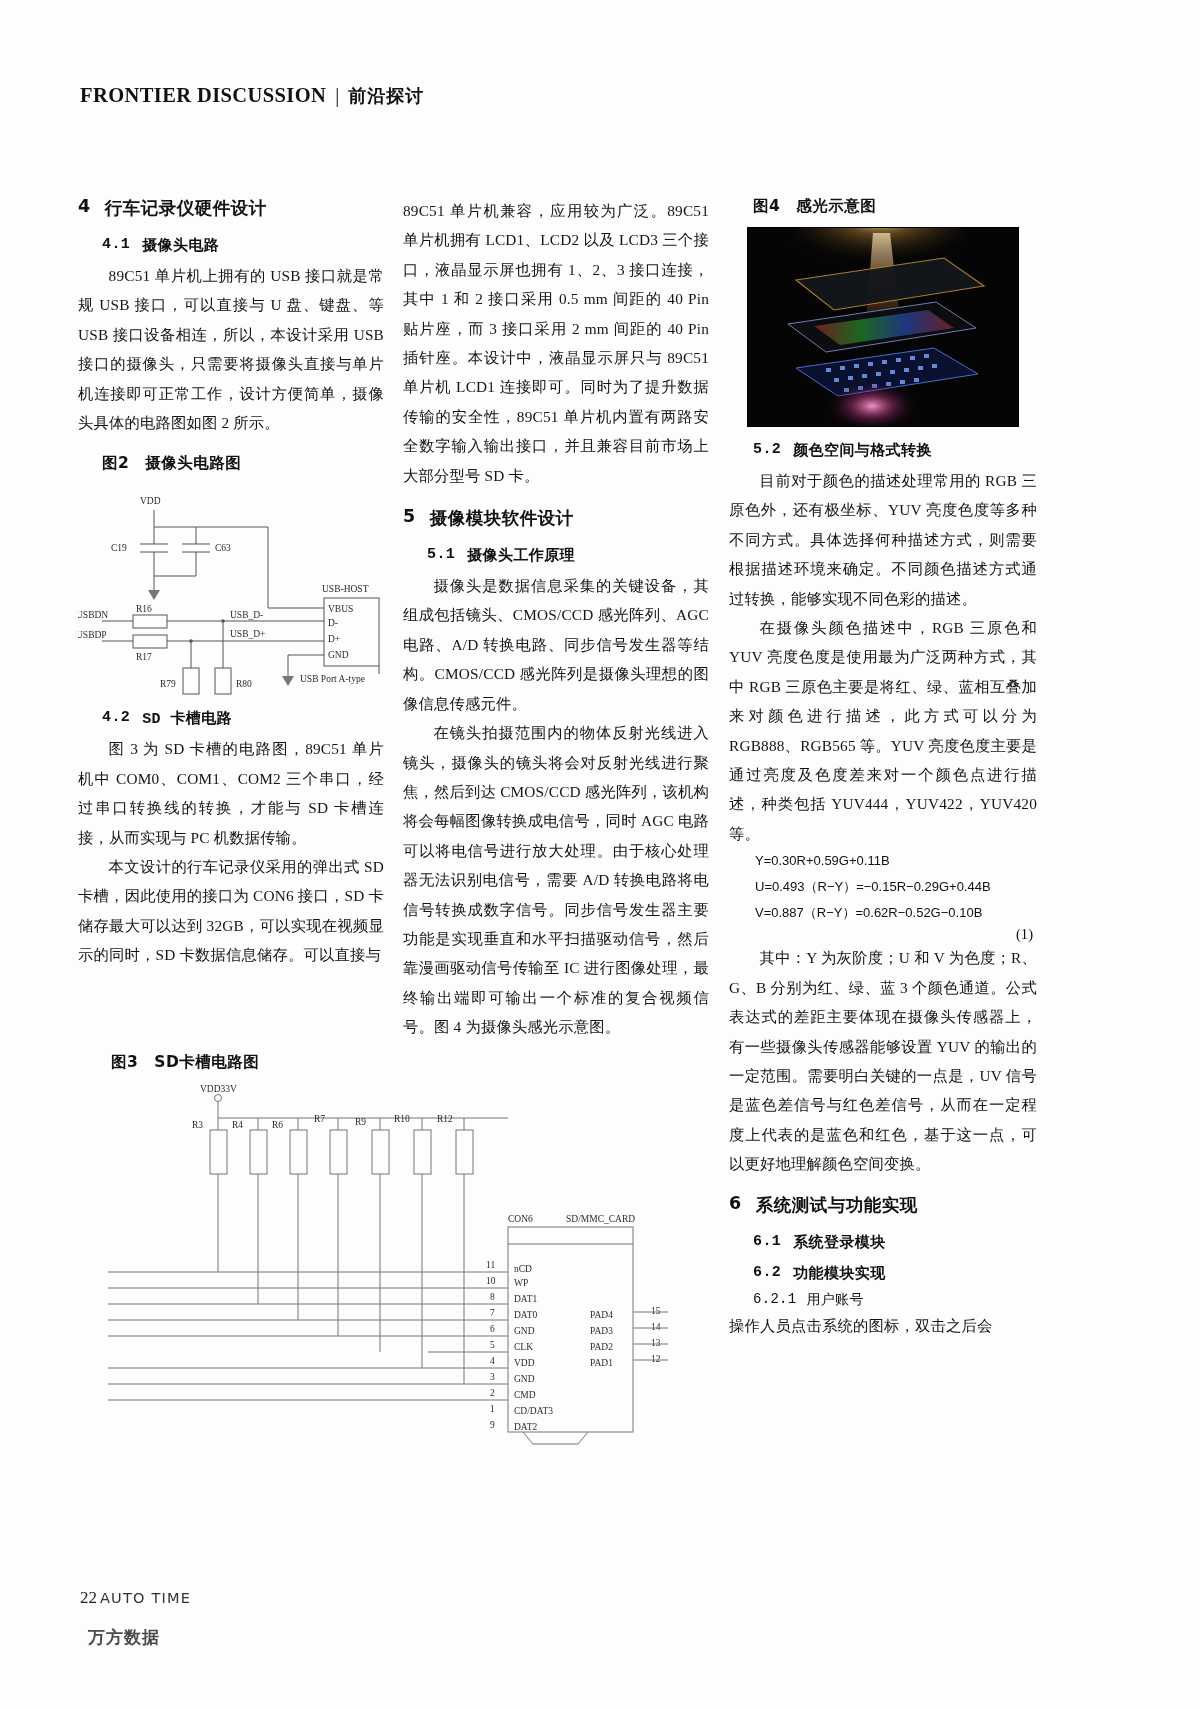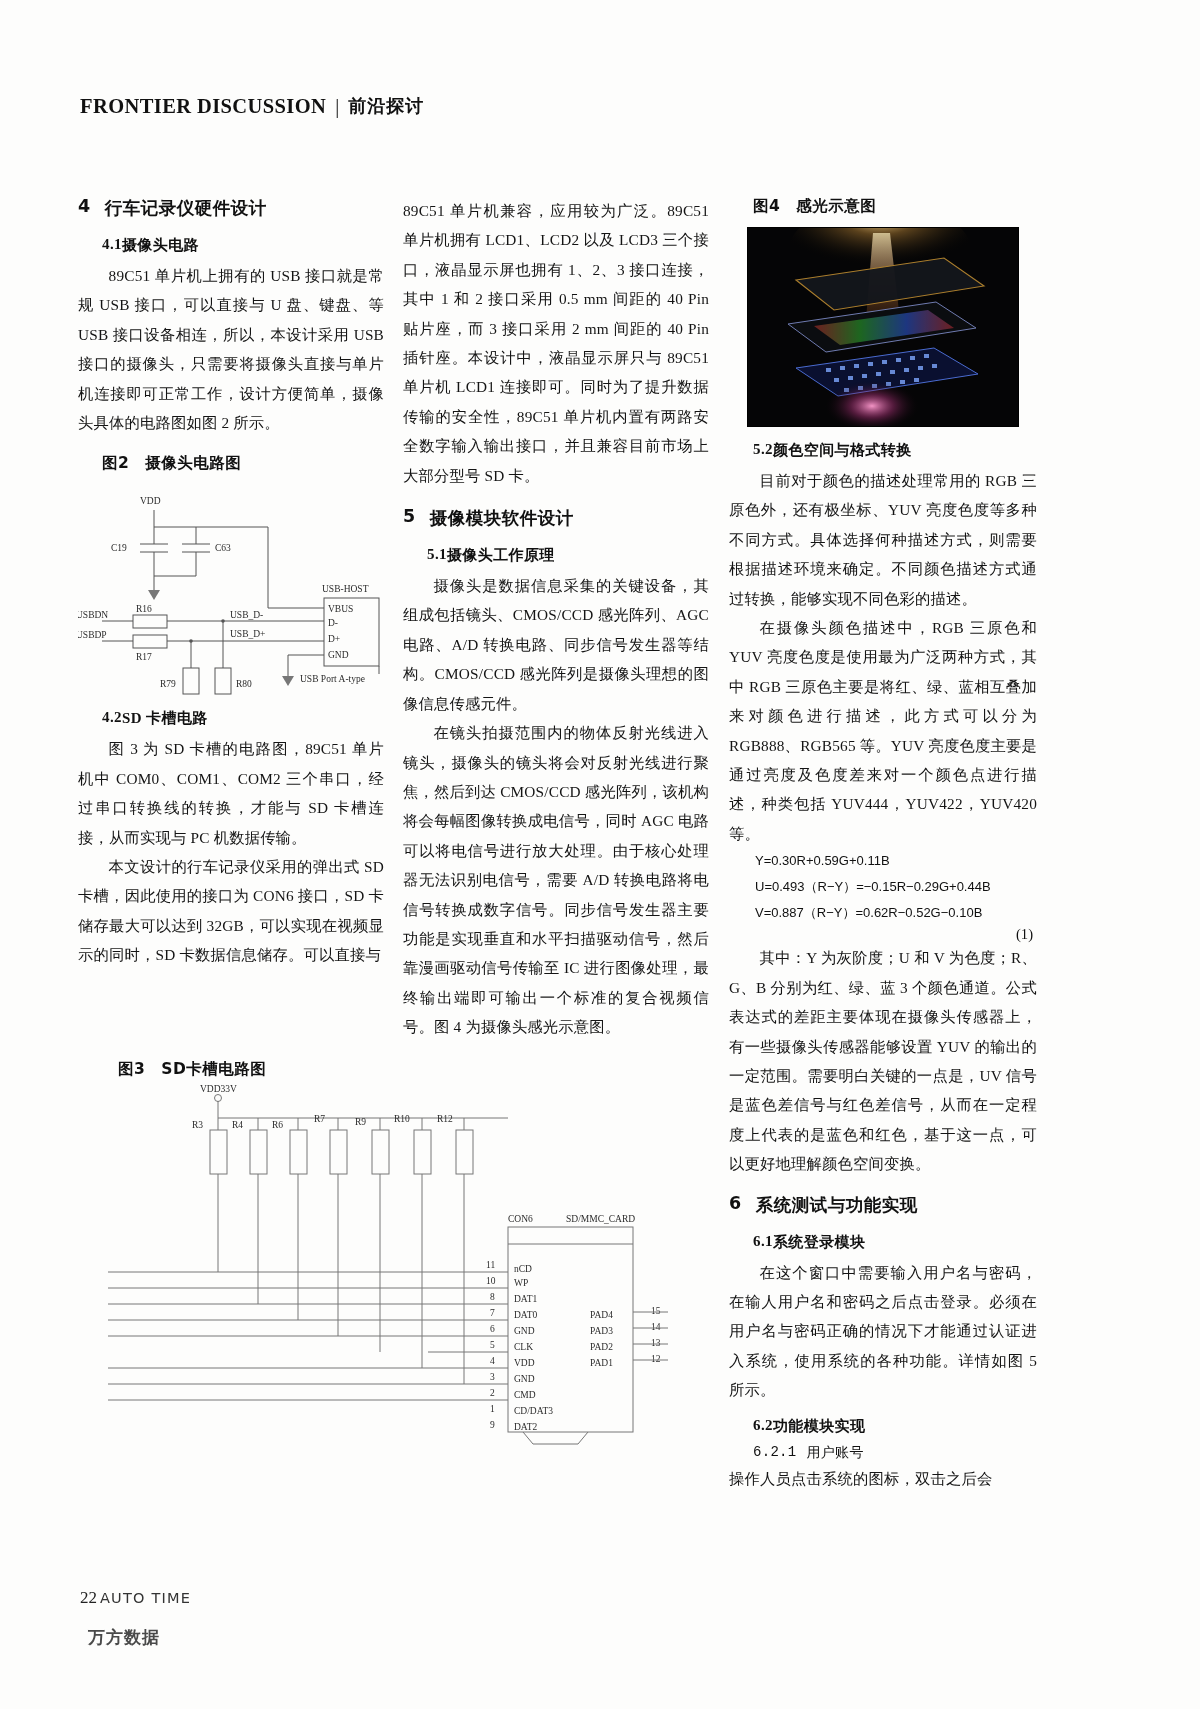--- a/index.html
+++ b/index.html
@@ -6,39 +6,39 @@
   body{
     width:1200px;height:1709px;position:relative;overflow:hidden;
     font-family:"Liberation Serif","DejaVu Serif",serif;
     color:#111;
     background:#fdfdfc;
   }
   .page{position:absolute;left:0;top:0;width:1200px;height:1709px;}
 
   
   .hdr{position:absolute;left:80px;top:84px;width:1040px;height:34px;
-       display:flex;align-items:flex-end;gap:6px;}
+       display:flex;align-items:flex-start;gap:6px;}
   .hdr-en{font-family:"Liberation Serif",serif;font-weight:700;font-size:20.5px;
           letter-spacing:.4px;color:#111;}
   .hdr-bar{font-size:20px;color:#111;margin:0 3px;font-weight:400;}
   .hdr-cn{font-family:Liberation Sans, sans-serif;font-weight:700;
           font-size:18px;letter-spacing:1px;color:#111;}
 
   
   .col{position:absolute;top:196px;width:306px;}
   .col1{left:78px;}
   .col2{left:403px;}
   .col3{left:729px;width:308px;}
 
   h2.sec{font-family:"DejaVu Sans","Liberation Sans",sans-serif;
         font-weight:700;font-size:17.5px;margin:0 0 16px 0;letter-spacing:.5px;
         display:flex;gap:14px;}
-  h3.sub{font-family:Liberation Serif, serif;
+  h3.sub{font-family:Liberation Mono, monospace;
         font-weight:700;font-size:15px;margin:12px 0 6px 24px;letter-spacing:.4px;
-        display:flex;}
+        display:flex;gap:12px;}
   h4.sub2{font-family:Liberation Mono, monospace;
         font-weight:400;font-size:14px;margin:8px 0 2px 24px;letter-spacing:.3px;
         display:flex;gap:10px;}
   p.body{font-family:"Liberation Serif","DejaVu Serif",serif;
         font-size:15.3px;line-height:29.4px;margin:0 0 0 0;text-align:justify;
         text-indent:2em;letter-spacing:.2px;color:#141414;}
   p.body + p.body{margin-top:0;}
 
   .figcap{font-family:"DejaVu Sans","Liberation Sans",sans-serif;
           font-weight:700;font-size:15.5px;letter-spacing:.5px;
@@ -169,21 +169,21 @@
 
     <h3 class="sub">
       <span>4.2</span>
       <span>SD 卡槽电路</span>
     </h3>
     <p class="body">图 3 为 SD 卡槽的电路图，89C51 单片机中 COM0、COM1、COM2 三个串口，经过串口转换线的转换，才能与 SD 卡槽连接，从而实现与 PC 机数据传输。</p>
     <p class="body">本文设计的行车记录仪采用的弹出式 SD 卡槽，因此使用的接口为 CON6 接口，SD 卡储存最大可以达到 32GB，可以实现在视频显示的同时，SD 卡数据信息储存。可以直接与</p>
   </div>
 
   <div style="position:absolute;left:78px;top:1043px;">
-    <div class="figcap" style="margin:16px;">
+    <div class="figcap" style="margin:9px;">
       <span>图3</span>
       <span>SD卡槽电路图</span>
     </div>
   </div>
 
   <div style="position:absolute;left:108px;top:1072px;">
     <svg class="sch" width="580" height="380" viewBox="0 0 580 380">
       <g stroke="#777" stroke-width="1" fill="none">
 
         <circle cx="110" cy="26" r="3.5"></circle>
@@ -415,21 +415,20 @@
 
     <h2 class="sec" style="margin-top:14px">
       <span>6</span>
       <span>系统测试与功能实现</span>
     </h2>
 
     <h3 class="sub">
       <span>6.1</span>
       <span>系统登录模块</span>
     </h3>
-    <p class="body">在这个窗口中需要输入用户名与密码，在输人用户名和密码之后点击登录。必须在用户名与密码正确的情况下才能通过认证进入系统，使用系统的各种功能。详情如图 5 所示。</p>
 
     <h3 class="sub">
       <span>6.2</span>
       <span>功能模块实现</span>
     </h3>
 
     <h4 class="sub2">
       <span>6.2.1</span>
       <span>用户账号</span>
     </h4>

